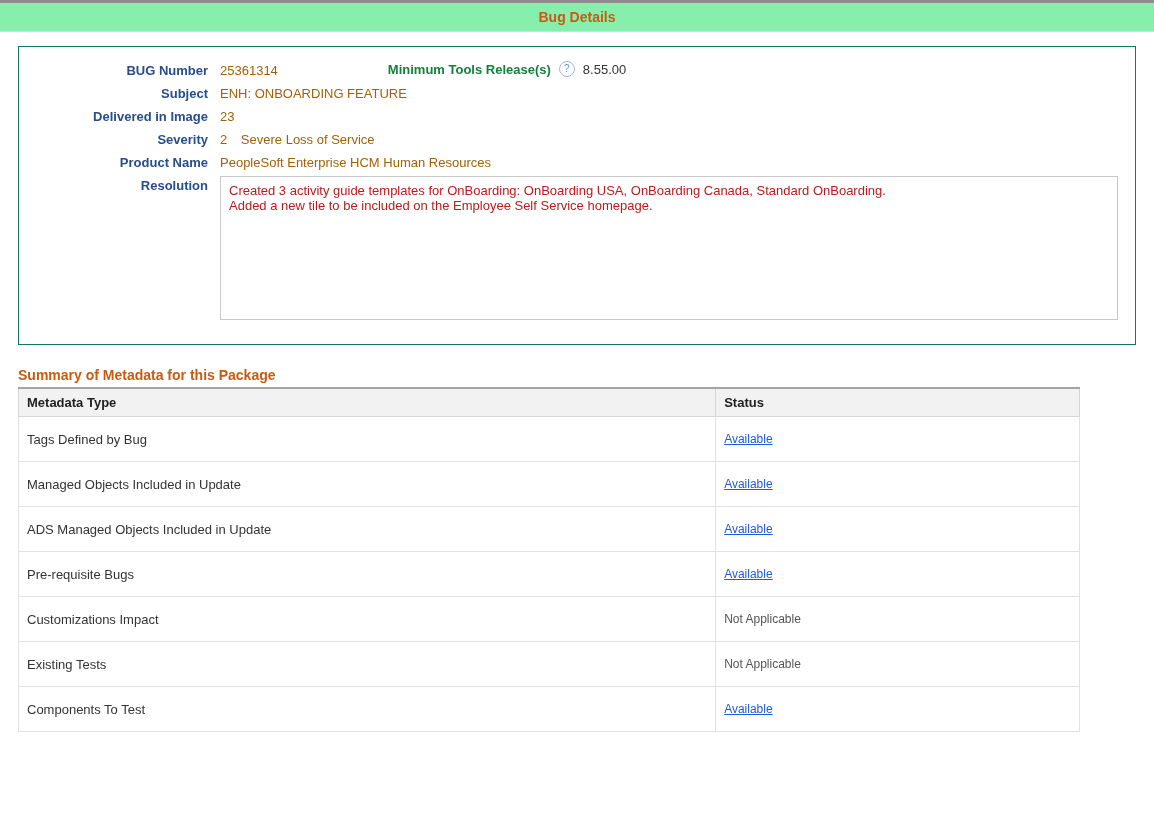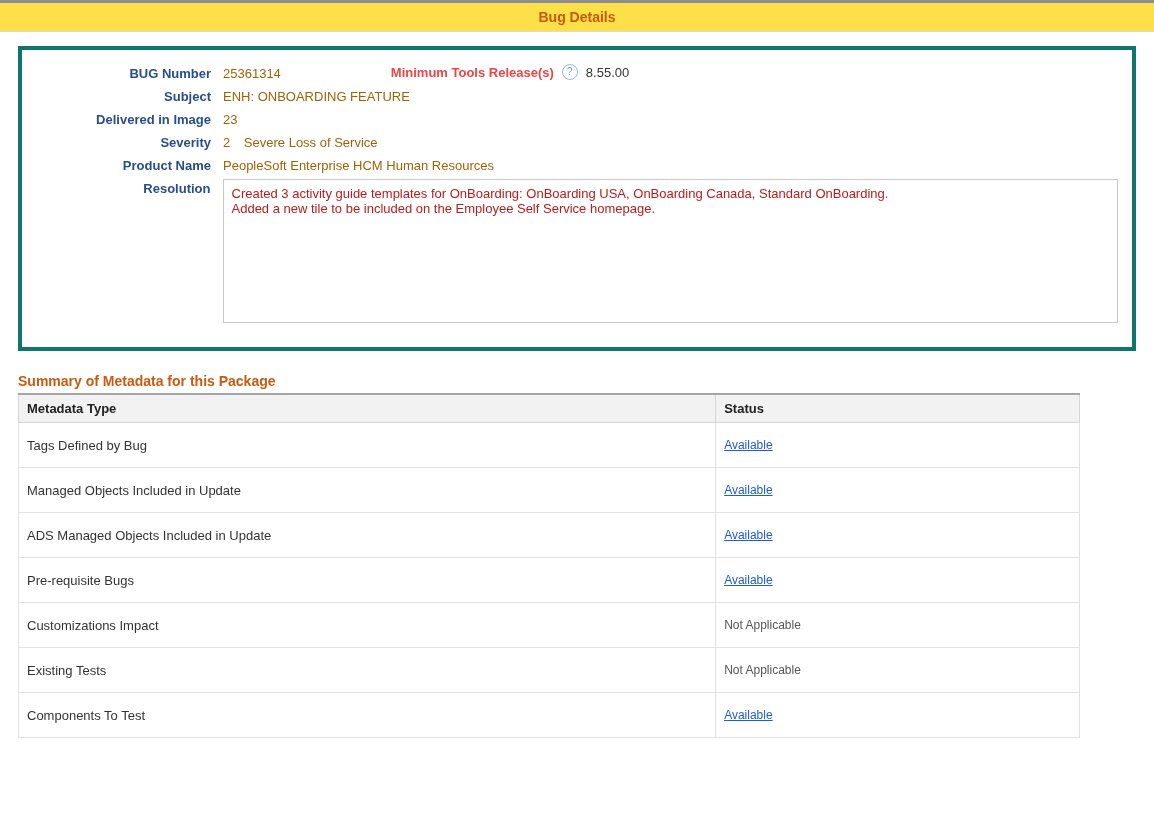--- a/index.html
+++ b/index.html
@@ -7,35 +7,35 @@
     padding: 0;
     background: #fff;
     font-family: Arial, Helvetica, sans-serif;
     font-size: 13px;
     color: #333;
     width: 1154px;
   }
   .titlebar {
     border-top: 3px solid #8e8e8e;
     border-bottom: 1px solid #d9d9d9;
-    background: #fde047;
+    background: #86efac;
     height: 28px;
     line-height: 28px;
     text-align: center;
   }
   .titlebar-text {
     color: #C75B12;
     font-weight: bold;
     font-size: 14px;
   }
   .content {
     padding: 14px 18px 20px 18px;
   }
   .details-box {
-    border: 4px solid #0f766e;
+    border: 1px solid #0f766e;
     padding: 14px 14px 18px 14px;
   }
   .row {
     display: flex;
     align-items: flex-start;
     margin-bottom: 6px;
   }
   .lbl {
     width: 175px;
     text-align: right;
@@ -47,21 +47,21 @@
   .val {
     padding-top: 2px;
     color: #a16207;
   }
   .row1-right {
     display: inline-flex;
     align-items: center;
     margin-left: 110px;
   }
   .mtr-lbl {
-    color: #ef4444;
+    color: #15803d;
     font-weight: bold;
     margin-right: 6px;
   }
   .help-icon {
     display: inline-block;
     width: 14px;
     height: 14px;
     border: 1px solid #9db8e0;
     border-radius: 50%;
     color: #6b93d6;

